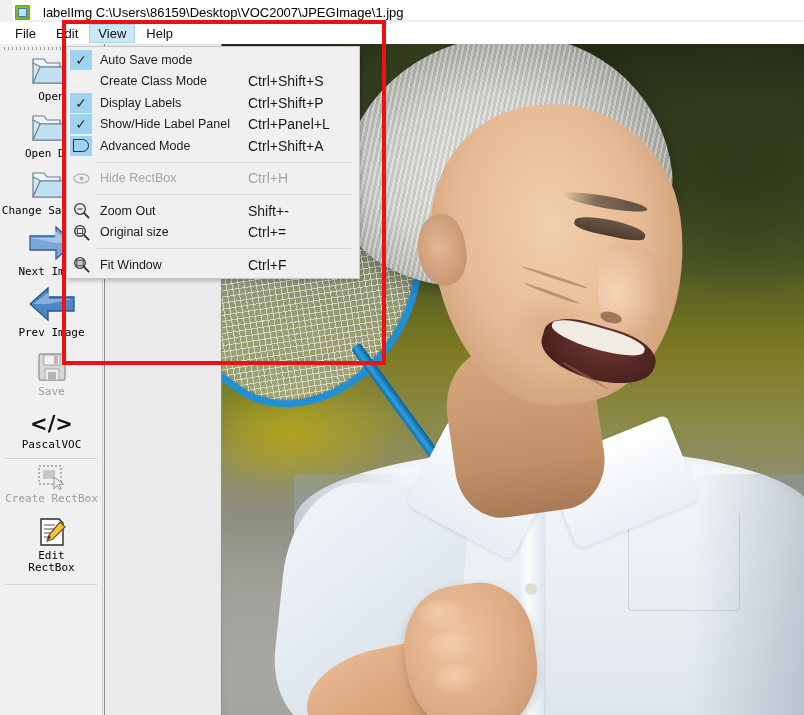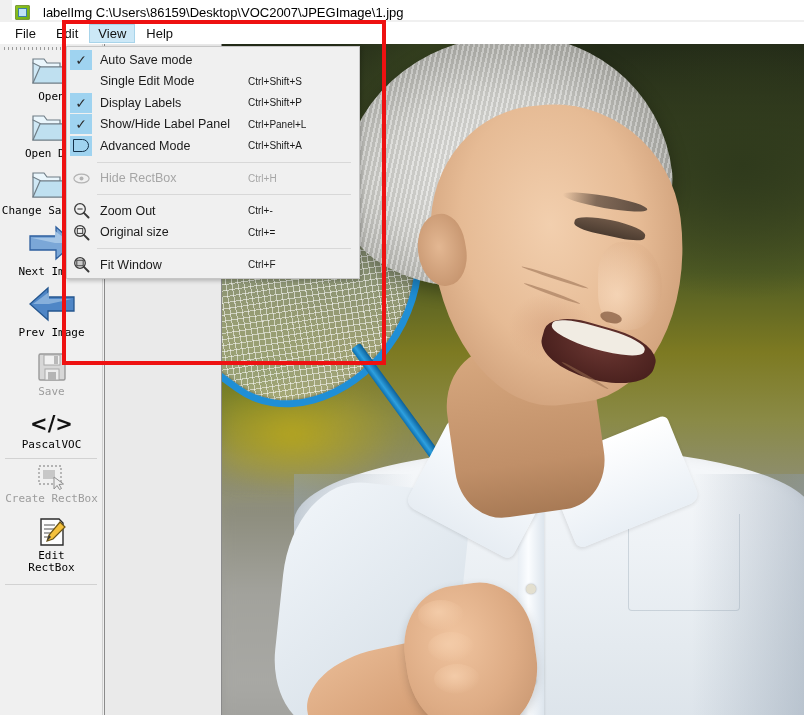--- a/index.html
+++ b/index.html
@@ -165,21 +165,21 @@
 
   
   .dropdown{position:absolute;left:66px;top:46px;width:294px;background:#f0f0f0;
             border:1px solid #c6c6c6;box-shadow:1px 2px 4px rgba(0,0,0,.22);
             padding:2px 0;box-sizing:border-box;}
   .mrow{display:flex;align-items:center;height:21.5px;padding:0 6px 0 0;box-sizing:border-box;}
   .mrow .chk{width:22px;height:20px;margin-left:3px;margin-right:8px;display:flex;align-items:center;justify-content:center;
              flex:0 0 22px;}
   .mrow .chk.on{background:#9fd3f0;}
   .mrow .lbl{font-size:12.5px;color:#1a1a1a;flex:1 1 auto;font-family:"Liberation Sans",sans-serif;}
-  .mrow .acc{font-size:10px;color:#1a1a1a;text-align:left;width:105px;flex:0 0 105px;}
+  .mrow .acc{font-size:14px;color:#1a1a1a;text-align:left;width:105px;flex:0 0 105px;}
   .mrow.disabled .lbl,.mrow.disabled .acc{color:#a6a6a6;}
   .msep{height:1px;background:#d8d8d8;margin:5px 8px 5px 30px;}
   .tick{font-size:14px;line-height:14px;color:#2b2b2b;}
   .dbox{width:16px;height:13px;border:1.6px solid #13314a;border-radius:0 7px 7px 0;box-sizing:border-box;}
 
   
   .redrect{position:absolute;left:62px;top:20px;width:324px;height:345px;
            border:4px solid #ee1111;box-sizing:border-box;pointer-events:none;}
 </style>
 </head>
@@ -346,21 +346,21 @@
 
     <div class="mrow">
       <div class="chk on">
           <span class="tick">✓</span>
         </div>
       <div class="lbl">Auto Save mode</div>
       <div class="acc"></div>
     </div>
     <div class="mrow">
       <div class="chk"></div>
-      <div class="lbl">Single Edit Mode</div>
+      <div class="lbl">Create Class Mode</div>
       <div class="acc">Ctrl+Shift+S</div>
     </div>
     <div class="mrow">
       <div class="chk on">
           <span class="tick">✓</span>
         </div>
       <div class="lbl">Display Labels</div>
       <div class="acc">Ctrl+Shift+P</div>
     </div>
     <div class="mrow">
@@ -395,21 +395,21 @@
 
     <div class="mrow">
       <div class="chk">
         <svg width="17" height="17" viewBox="0 0 17 17">
             <circle cx="7" cy="7" r="5.3" fill="none" stroke="#3a3a3a" stroke-width="1.3"></circle>
             <path d="M10.9 10.9 L15.5 15.5" stroke="#3a3a3a" stroke-width="2" stroke-linecap="round"></path>
             <path d="M4.4 7 L9.6 7" stroke="#3a3a3a" stroke-width="1.1"></path>
           </svg>
       </div>
       <div class="lbl">Zoom Out</div>
-      <div class="acc">Ctrl+-</div>
+      <div class="acc">Shift+-</div>
     </div>
     <div class="mrow">
       <div class="chk">
         <svg width="17" height="17" viewBox="0 0 17 17">
             <circle cx="7" cy="7" r="5.3" fill="none" stroke="#3a3a3a" stroke-width="1.3"></circle>
             <path d="M10.9 10.9 L15.5 15.5" stroke="#3a3a3a" stroke-width="2" stroke-linecap="round"></path>
             <rect x="4.3" y="4.6" width="5.4" height="4.8" fill="none" stroke="#3a3a3a" stroke-width="1"></rect>
           </svg>
       </div>
       <div class="lbl">Original size</div>

